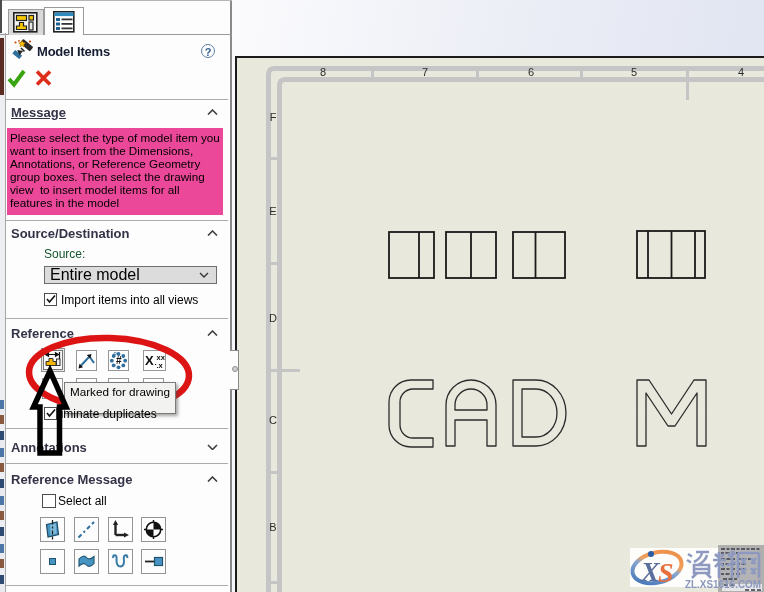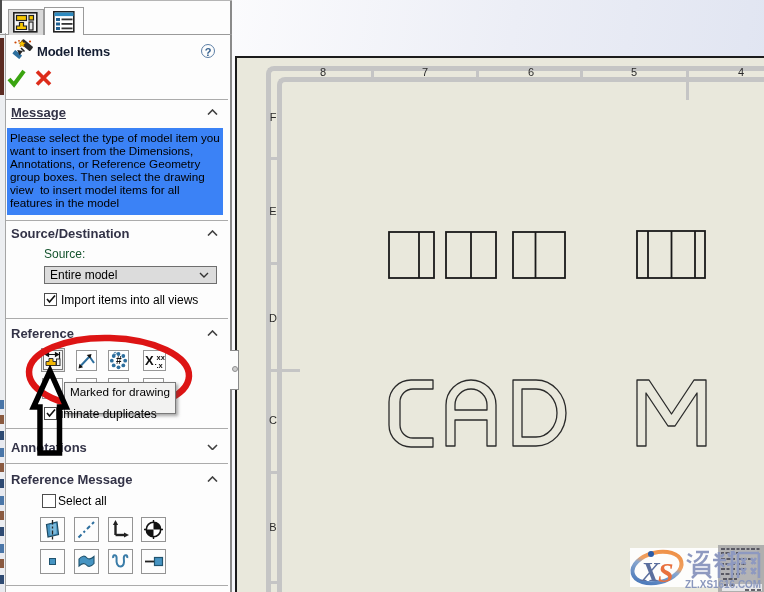--- a/index.html
+++ b/index.html
@@ -166,30 +166,30 @@
  <path d="M2,11 L7,16.5 L17,3" fill="none" stroke="#3aa410" stroke-width="4"></path>
  <path d="M30,3.5 L43,16.5 M43,3.5 L30,16.5" fill="none" stroke="#dd2c1a" stroke-width="3.6"></path>
 </svg>
 
 <div class="sep" style="top:99px;"></div>
 
 <div class="abs hdr" style="left:11px;top:105px;text-decoration:underline;">Message</div>
 <svg class="caret" style="left:207px;top:109px;" viewBox="0 0 11 6">
     <path d="M1,5.5 L5.5,1 L10,5.5" fill="none" stroke="#404040" stroke-width="1.6"></path>
   </svg>
-<div class="abs" style="left:7px;top:128px;width:216px;height:87px;background:#3b82f6;font-size:11.7px;color:#000;line-height:13px;padding:3px 0 0 3px;box-sizing:border-box;">Please select the type of model item you want to insert from the Dimensions, Annotations, or Reference Geometry group boxes. Then select the drawing view&nbsp; to insert model items for all features in the model</div>
+<div class="abs" style="left:7px;top:128px;width:216px;height:87px;background:#ec4899;font-size:11.7px;color:#000;line-height:13px;padding:3px 0 0 3px;box-sizing:border-box;">Please select the type of model item you want to insert from the Dimensions, Annotations, or Reference Geometry group boxes. Then select the drawing view&nbsp; to insert model items for all features in the model</div>
 
 <div class="sep" style="top:220px;"></div>
 
 <div class="abs hdr" style="left:11px;top:226px;">Source/Destination</div>
 <svg class="caret" style="left:207px;top:230px;" viewBox="0 0 11 6">
     <path d="M1,5.5 L5.5,1 L10,5.5" fill="none" stroke="#404040" stroke-width="1.6"></path>
   </svg>
 <div class="abs" style="left:44px;top:247px;font-size:12px;color:#14532d;">Source:</div>
-<div class="abs" style="left:44px;top:266px;width:173px;height:18px;background:#dcdcdc;border:1px solid #6e6e6e;box-sizing:border-box;font-size:12px;color:#000;line-height:16px;padding-left:5px;">Entire model</div>
+<div class="abs" style="left:44px;top:266px;width:173px;height:18px;background:#dcdcdc;border:1px solid #6e6e6e;box-sizing:border-box;font-size:16px;color:#000;line-height:16px;padding-left:5px;">Entire model</div>
 <svg class="abs" style="left:199px;top:272px;" width="10" height="6" viewBox="0 0 10 6">
     <path d="M1,1 L5,5 L9,1" fill="none" stroke="#333" stroke-width="1.4"></path>
   </svg>
 <div class="abs" style="left:44px;top:293px;width:13px;height:13px;background:#fff;border:1px solid #4d4d4d;box-sizing:border-box;"></div>
 <svg class="abs" style="left:45px;top:294px;" width="12" height="11" viewBox="0 0 12 11">
     <path d="M2,5 L4.5,8 L10,1.5" fill="none" stroke="#111" stroke-width="1.6"></path>
   </svg>
 <div class="abs" style="left:61px;top:293px;font-size:12px;color:#000;">Import items into all views</div>
 
 <div class="sep" style="top:318px;"></div>

